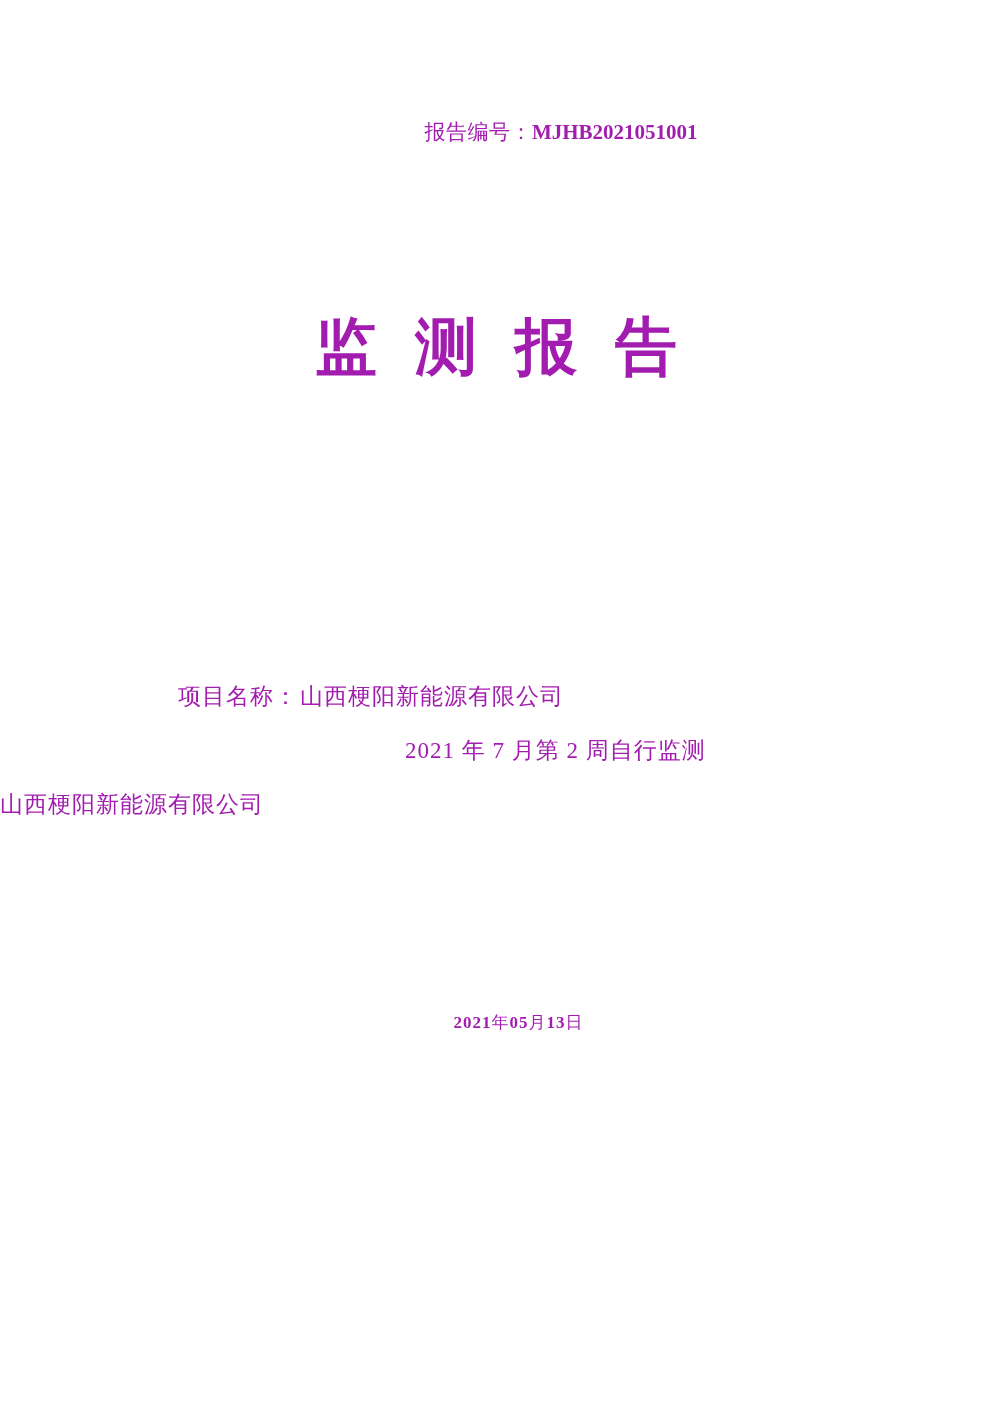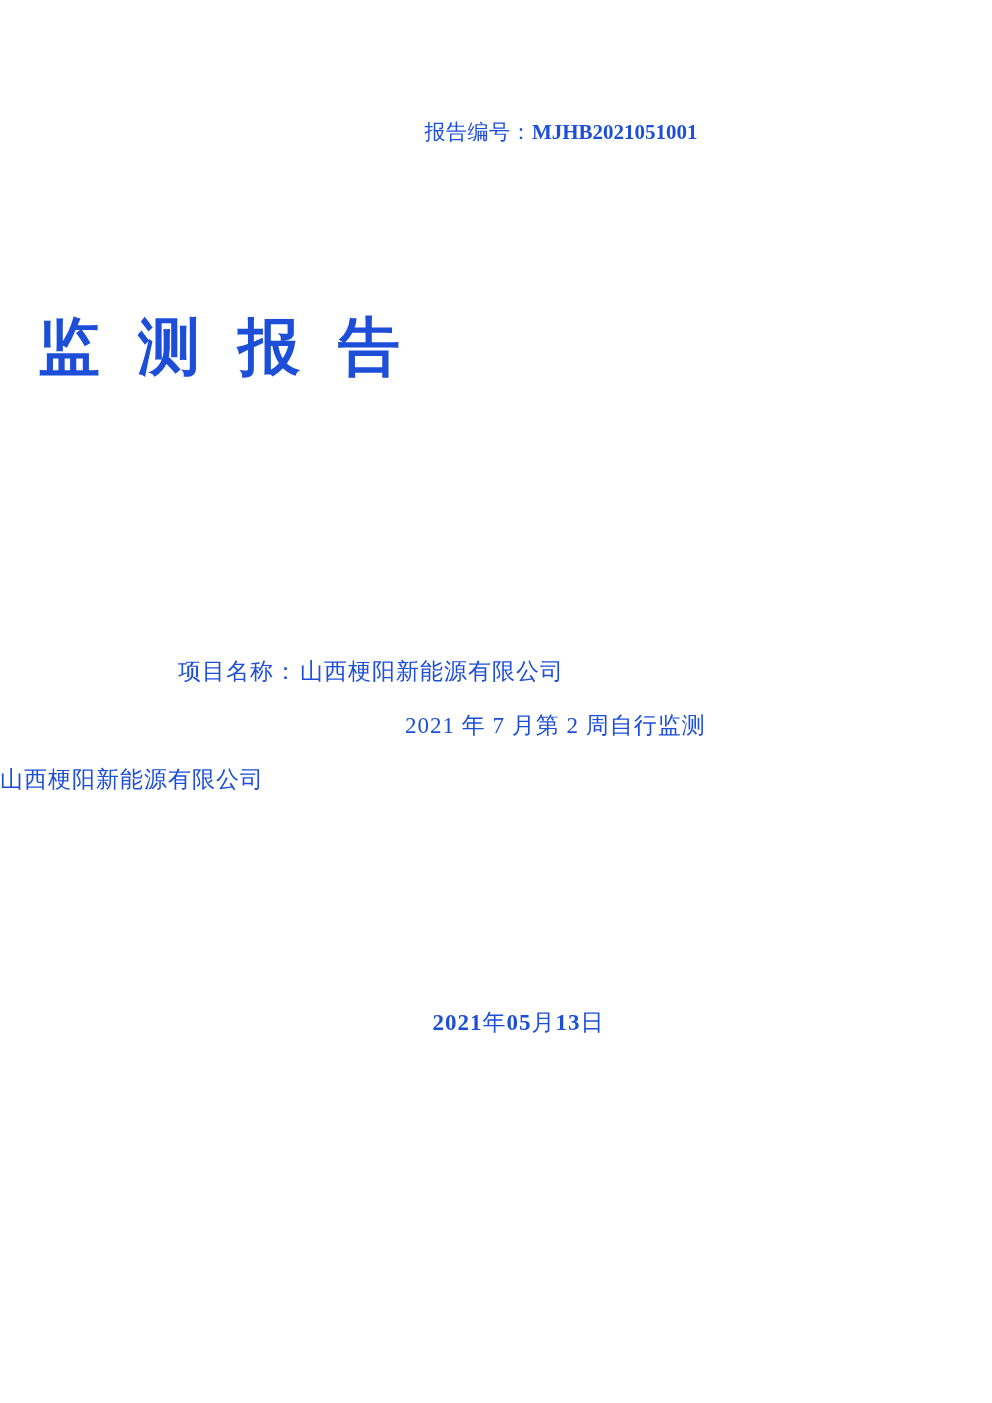--- a/index.html
+++ b/index.html
@@ -5,21 +5,21 @@
   html, body {
     margin: 0;
     padding: 0;
     background: #ffffff;
   }
   .page {
     position: relative;
     width: 992px;
     height: 1403px;
     background: #ffffff;
-    color: #1d4ed8;
+    color: #a21caf;
     font-family: "Liberation Serif", "DejaVu Serif", serif;
     overflow: hidden;
   }
 
   
   .report-no {
     position: absolute;
     top: 118px;
     left: 0;
     width: 992px;
@@ -39,32 +39,33 @@
     font-family: "Liberation Serif", "DejaVu Serif", serif;
     letter-spacing: 0px;
   }
 
   
   .doc-title {
     position: absolute;
     top: 305px;
     left: 0;
     width: 992px;
+    text-align: center;
     font-size: 62px;
     font-weight: bold;
     letter-spacing: 38px;
     padding-left: 38px;
     box-sizing: border-box;
     font-family: "Liberation Serif", "DejaVu Serif", serif;
   }
 
   
   .info-block {
     position: absolute;
-    top: 645px;
+    top: 670px;
     left: 0;
     width: 992px;
   }
   .info-row {
     display: flex;
     align-items: baseline;
     font-size: 23px;
     line-height: 54px;
     white-space: nowrap;
   }
@@ -90,21 +91,21 @@
     left: 0;
     width: 992px;
     text-align: center;
   }
   .footer .company {
     font-size: 24px;
     letter-spacing: 1px;
     line-height: 46px;
   }
   .footer .date {
-    font-size: 23px;
+    font-size: 17px;
     line-height: 46px;
     letter-spacing: 1px;
     padding-left: 45px;
   }
   .footer .date .num {
     font-weight: bold;
   }
 </style>
 </head>
 <body>

